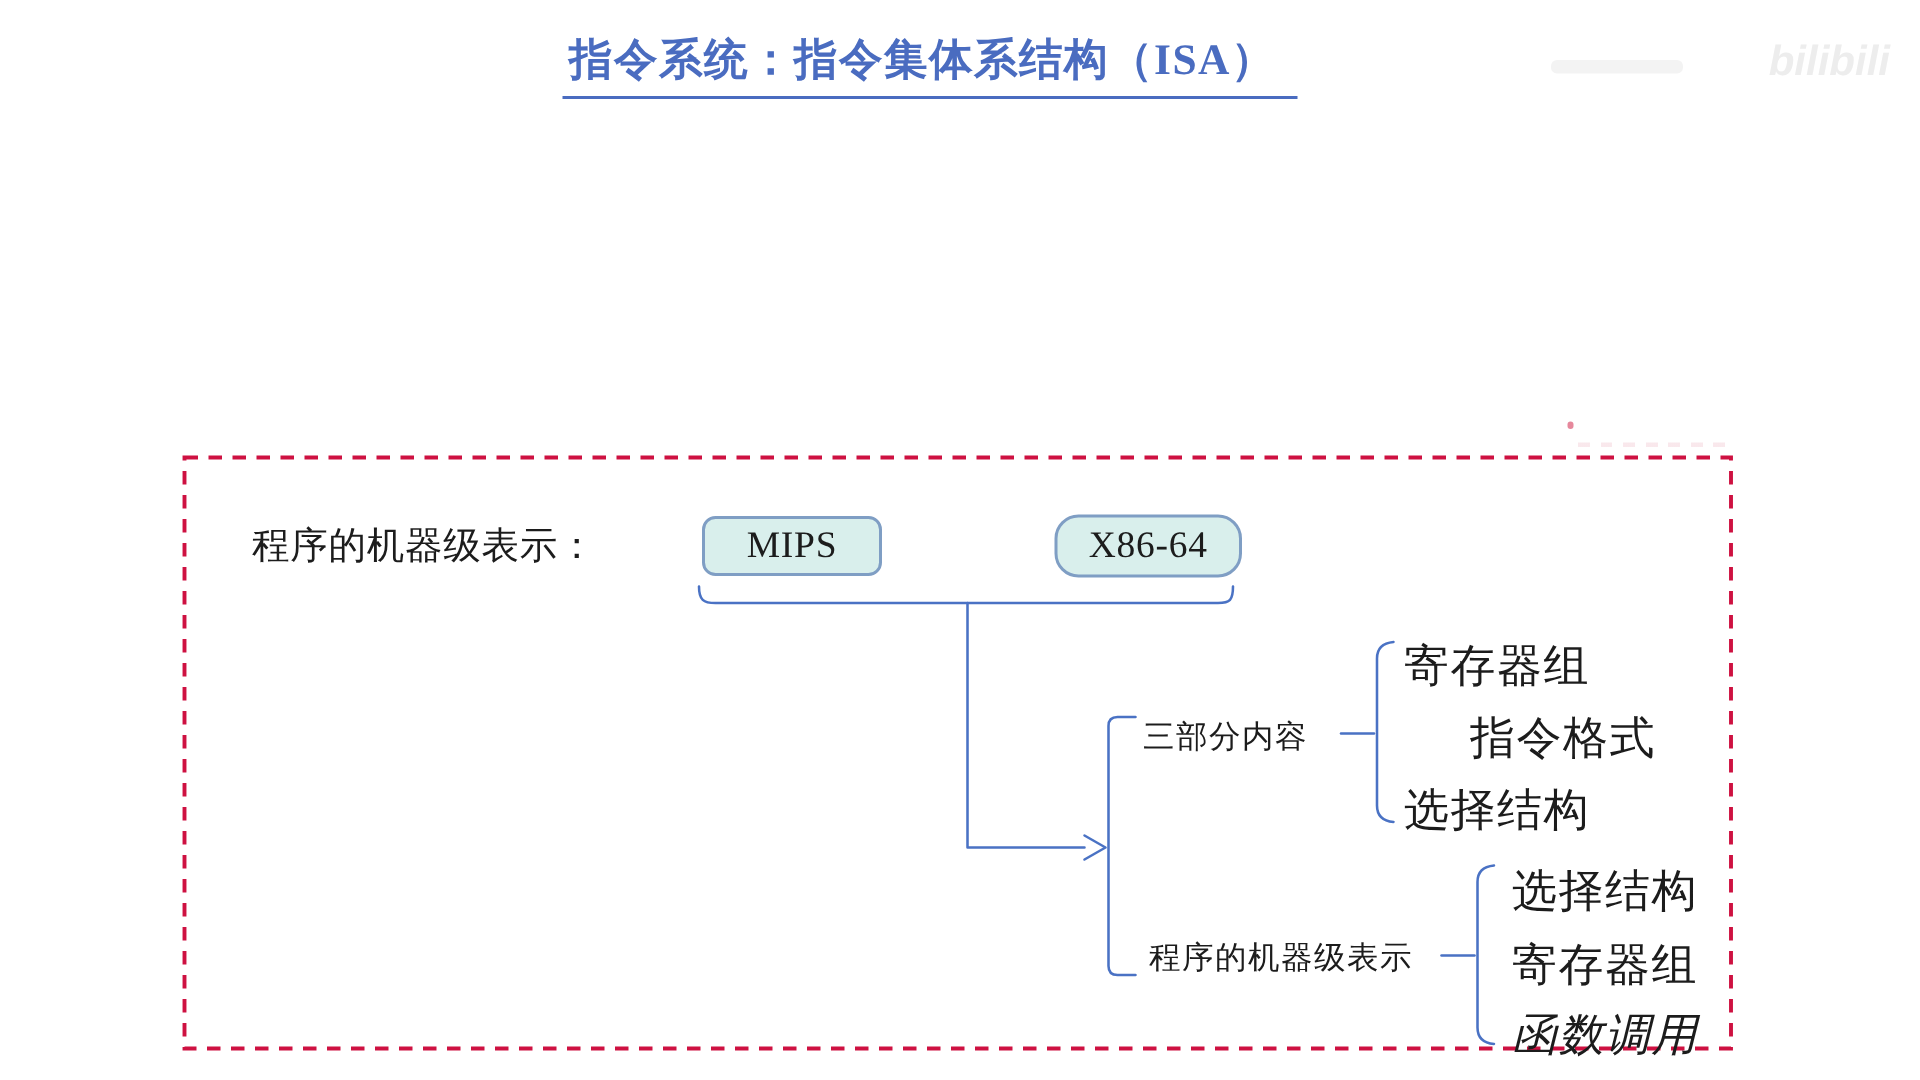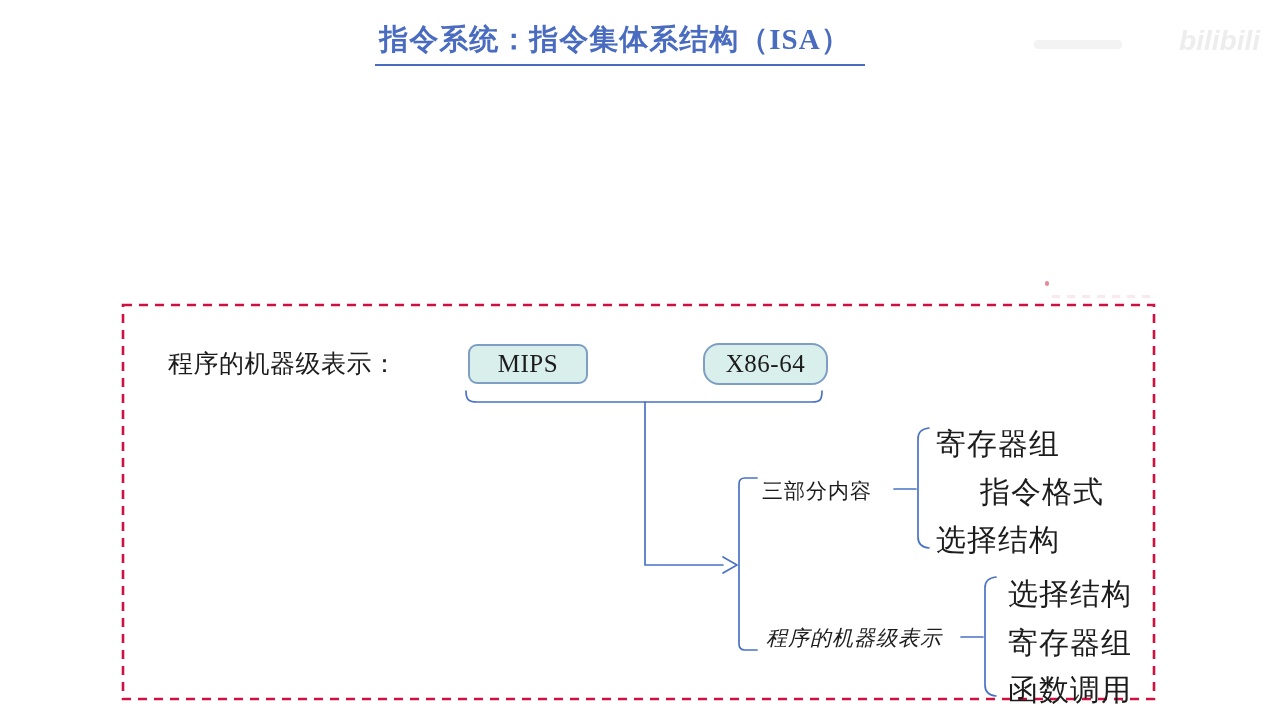--- a/index.html
+++ b/index.html
@@ -33,24 +33,24 @@
   .examples-label{left:168px;top:347px;font-size:25px;letter-spacing:0.5px;}
   .node{
     display:flex;align-items:center;justify-content:center;
     background:var(--box_fill);border:2px solid var(--box_border);border-radius:9px;
     font-size:25px;letter-spacing:0.5px;
   }
   .node-mips{left:468px;top:344px;width:116px;height:36px;}
   .node-x86{left:703px;top:343px;width:121px;height:38px;border-radius:16px;}
   .branch-label{font-size:21px;letter-spacing:1px;}
   .b1-label{left:762px;top:477px;}
-  .b2-label{left:766px;top:624px;font-style:italic;}
+  .b2-label{left:766px;top:624px;}
   .item{font-size:30px;letter-spacing:1px;}
   .i10{left:936px;top:424px;} .i11{left:980px;top:472px;} .i12{left:936px;top:520px;}
-  .i20{left:1008px;top:574px;} .i21{left:1008px;top:623px;} .i22{left:1008px;top:670px;}
+  .i20{left:1008px;top:574px;} .i21{left:1008px;top:623px;} .i22{left:1008px;top:670px;font-style:italic;}
   .artifact-dot{left:1045px;top:281px;width:4px;height:5px;background:#e06a83;border-radius:2px;opacity:.8;}
   .ghost-dash{left:1052px;top:295px;width:102px;height:3px;opacity:.25;
     background:repeating-linear-gradient(90deg,#e8a4b4 0 8px,transparent 8px 15px);}
 </style>
 </head>
 <body>
 
 <div class="stage">
 
   <div class="abs title-wrap">

